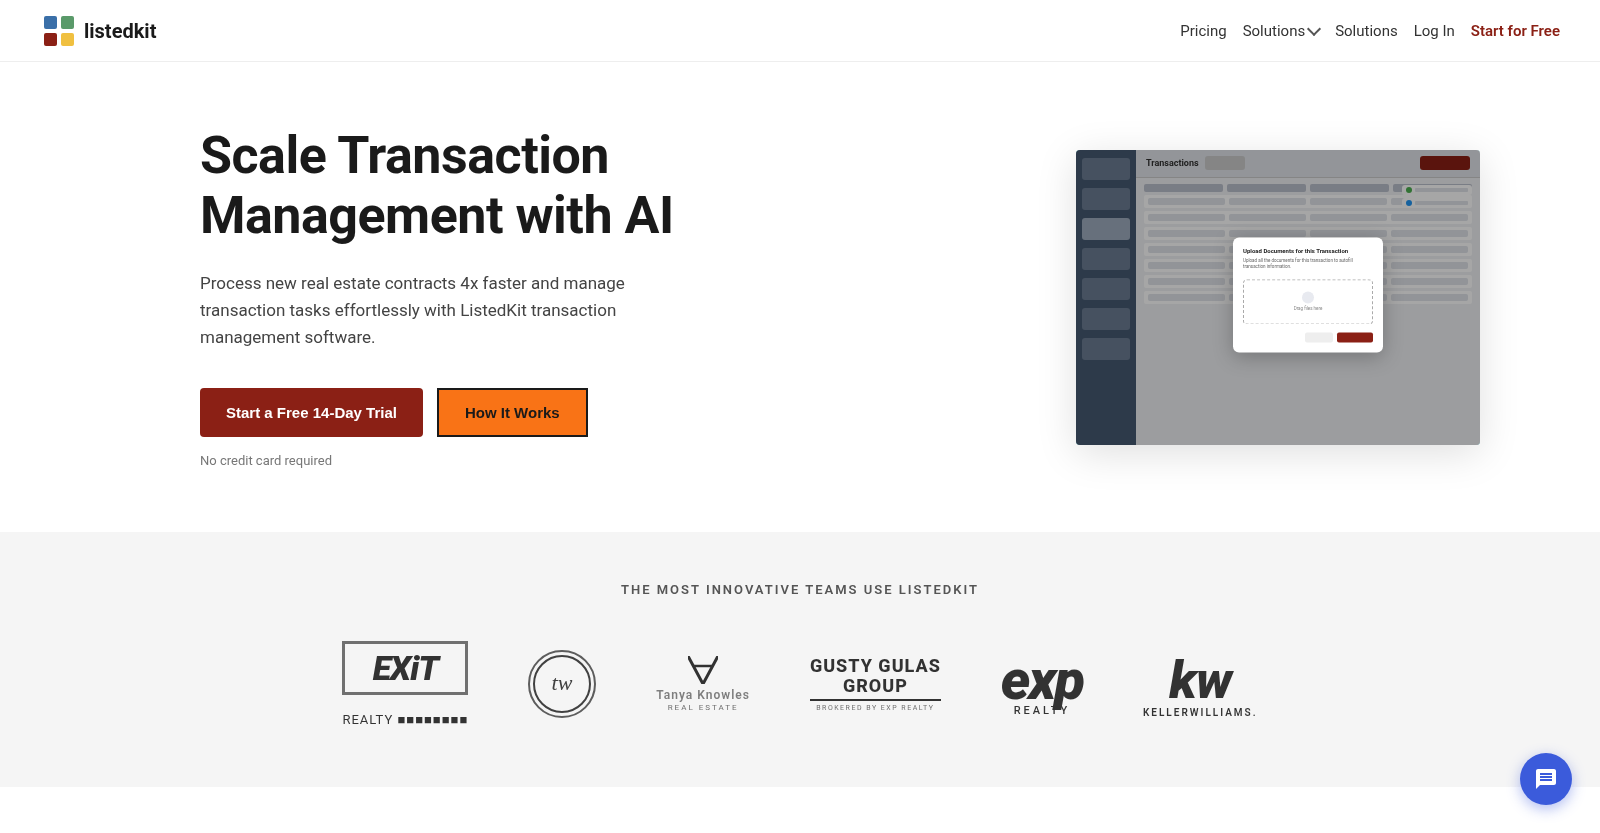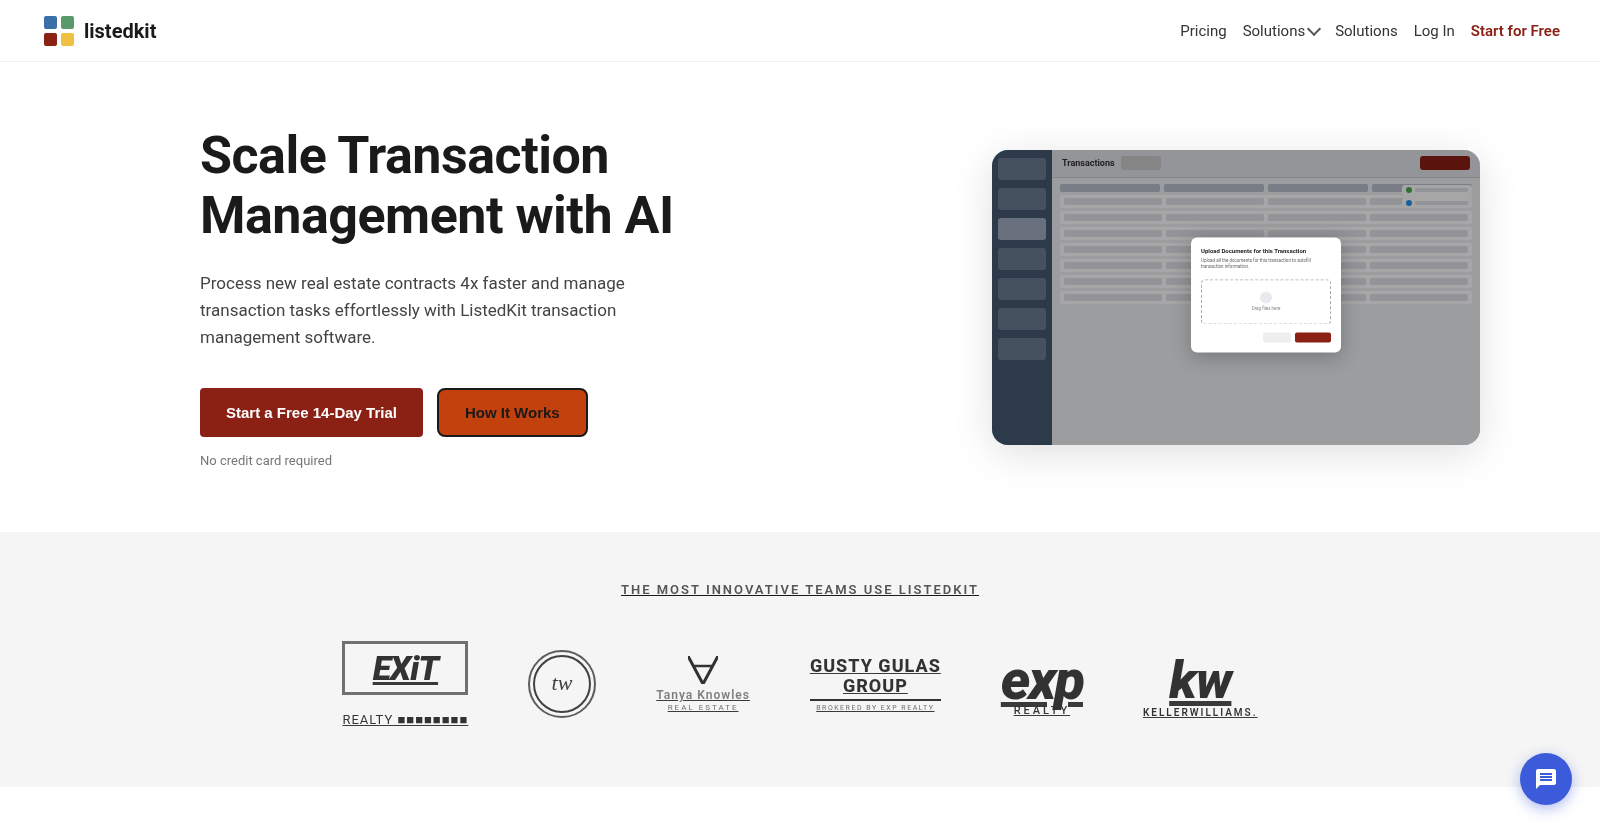--- a/index.html
+++ b/index.html
@@ -99,40 +99,40 @@
       background: #8B2015;
       color: #fff;
       border: none;
       padding: 14px 26px;
       font-size: 15px;
       font-weight: 600;
       border-radius: 4px;
       cursor: pointer;
     }
     .btn-secondary {
-      background: #c2410c;
+      background: #f97316;
       color: #1a1a1a;
       border: 2px solid #1a1a1a;
       padding: 14px 26px;
       font-size: 15px;
       font-weight: 600;
-      border-radius: 8px;
+      border-radius: 0;
       cursor: pointer;
     }
     .hero-note {
       font-size: 13px;
       color: #777;
     }
 
     
     .hero-image {
-      width: 488px;
+      width: 404px;
       height: 295px;
       background: #5eead4;
-      border-radius: 16px;
+      border-radius: 4px;
       overflow: hidden;
       position: relative;
       box-shadow: 0 8px 40px rgba(0,0,0,0.13);
       flex-shrink: 0;
     }
     .app-mockup {
       width: 100%;
       height: 100%;
       background: linear-gradient(135deg, #b0b8c8 0%, #8a93a6 100%);
       position: relative;
@@ -307,21 +307,20 @@
       border-radius: 50%;
     }
     .mockup-badge-line {
       flex: 1; height: 4px; background: #e0e3ea; border-radius: 1px;
     }
 
     
     .trust-band {
       background: #f5f5f5;
       padding: 50px 44px 60px;
-      text-decoration: underline;
     }
     .trust-heading {
       text-align: center;
       font-size: 13px;
       letter-spacing: 2px;
       font-weight: 600;
       color: #555;
       margin-bottom: 44px;
       text-transform: uppercase;
     }

